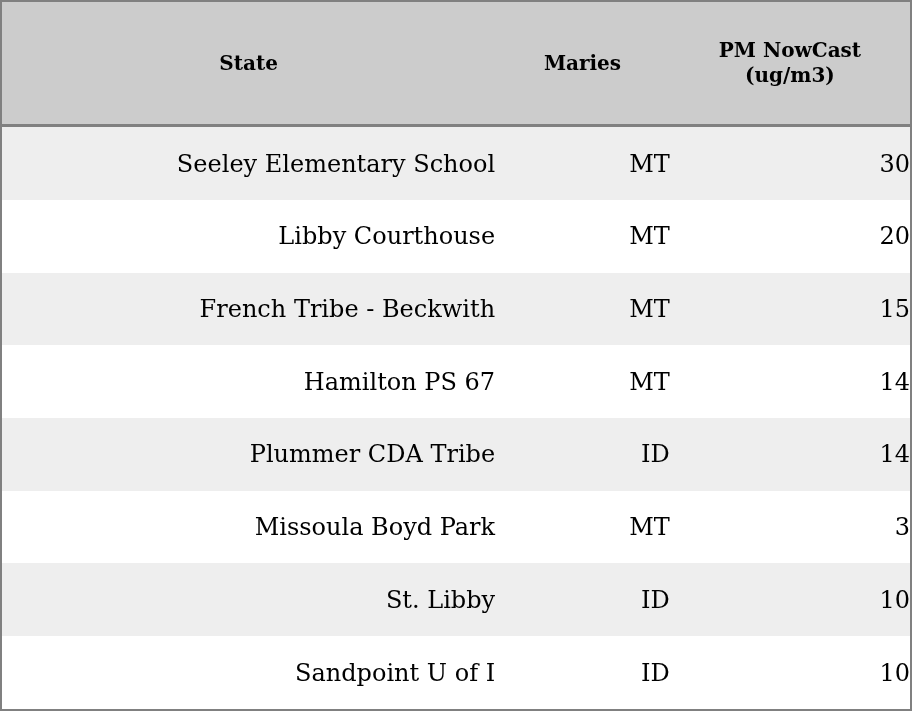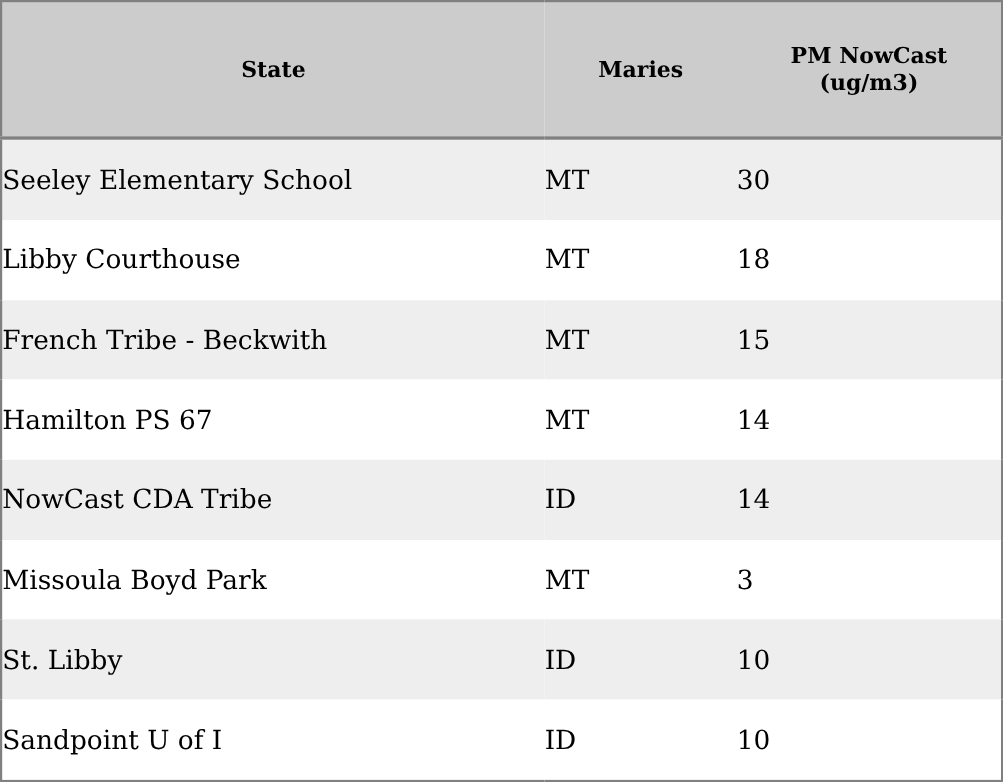--- a/index.html
+++ b/index.html
@@ -40,21 +40,21 @@
   }
   thead th .wrap-narrow {
     display: inline-block;
     max-width: 168px;
     word-spacing: normal;
   }
 
   tbody td {
     height: 57px;
     font-size: 24px;
-    text-align: left;
+    text-align: right;
     vertical-align: middle;
     padding: 0;
     white-space: nowrap;
   }
   tbody tr:nth-child(odd)  { background: #eeeeee; }
   tbody tr:nth-child(even) { background: #ffffff; }
 </style>
 </head>
 <body>
 
@@ -73,34 +73,34 @@
   </thead>
   <tbody>
     <tr>
       <td>Seeley Elementary School</td>
       <td>MT</td>
       <td>30</td>
     </tr>
     <tr>
       <td>Libby Courthouse</td>
       <td>MT</td>
-      <td>18</td>
+      <td>20</td>
     </tr>
     <tr>
       <td>French Tribe - Beckwith</td>
       <td>MT</td>
       <td>15</td>
     </tr>
     <tr>
       <td>Hamilton PS 67</td>
       <td>MT</td>
       <td>14</td>
     </tr>
     <tr>
-      <td>NowCast CDA Tribe</td>
+      <td>Plummer CDA Tribe</td>
       <td>ID</td>
       <td>14</td>
     </tr>
     <tr>
       <td>Missoula Boyd Park</td>
       <td>MT</td>
       <td>3</td>
     </tr>
     <tr>
       <td>St. Libby</td>

